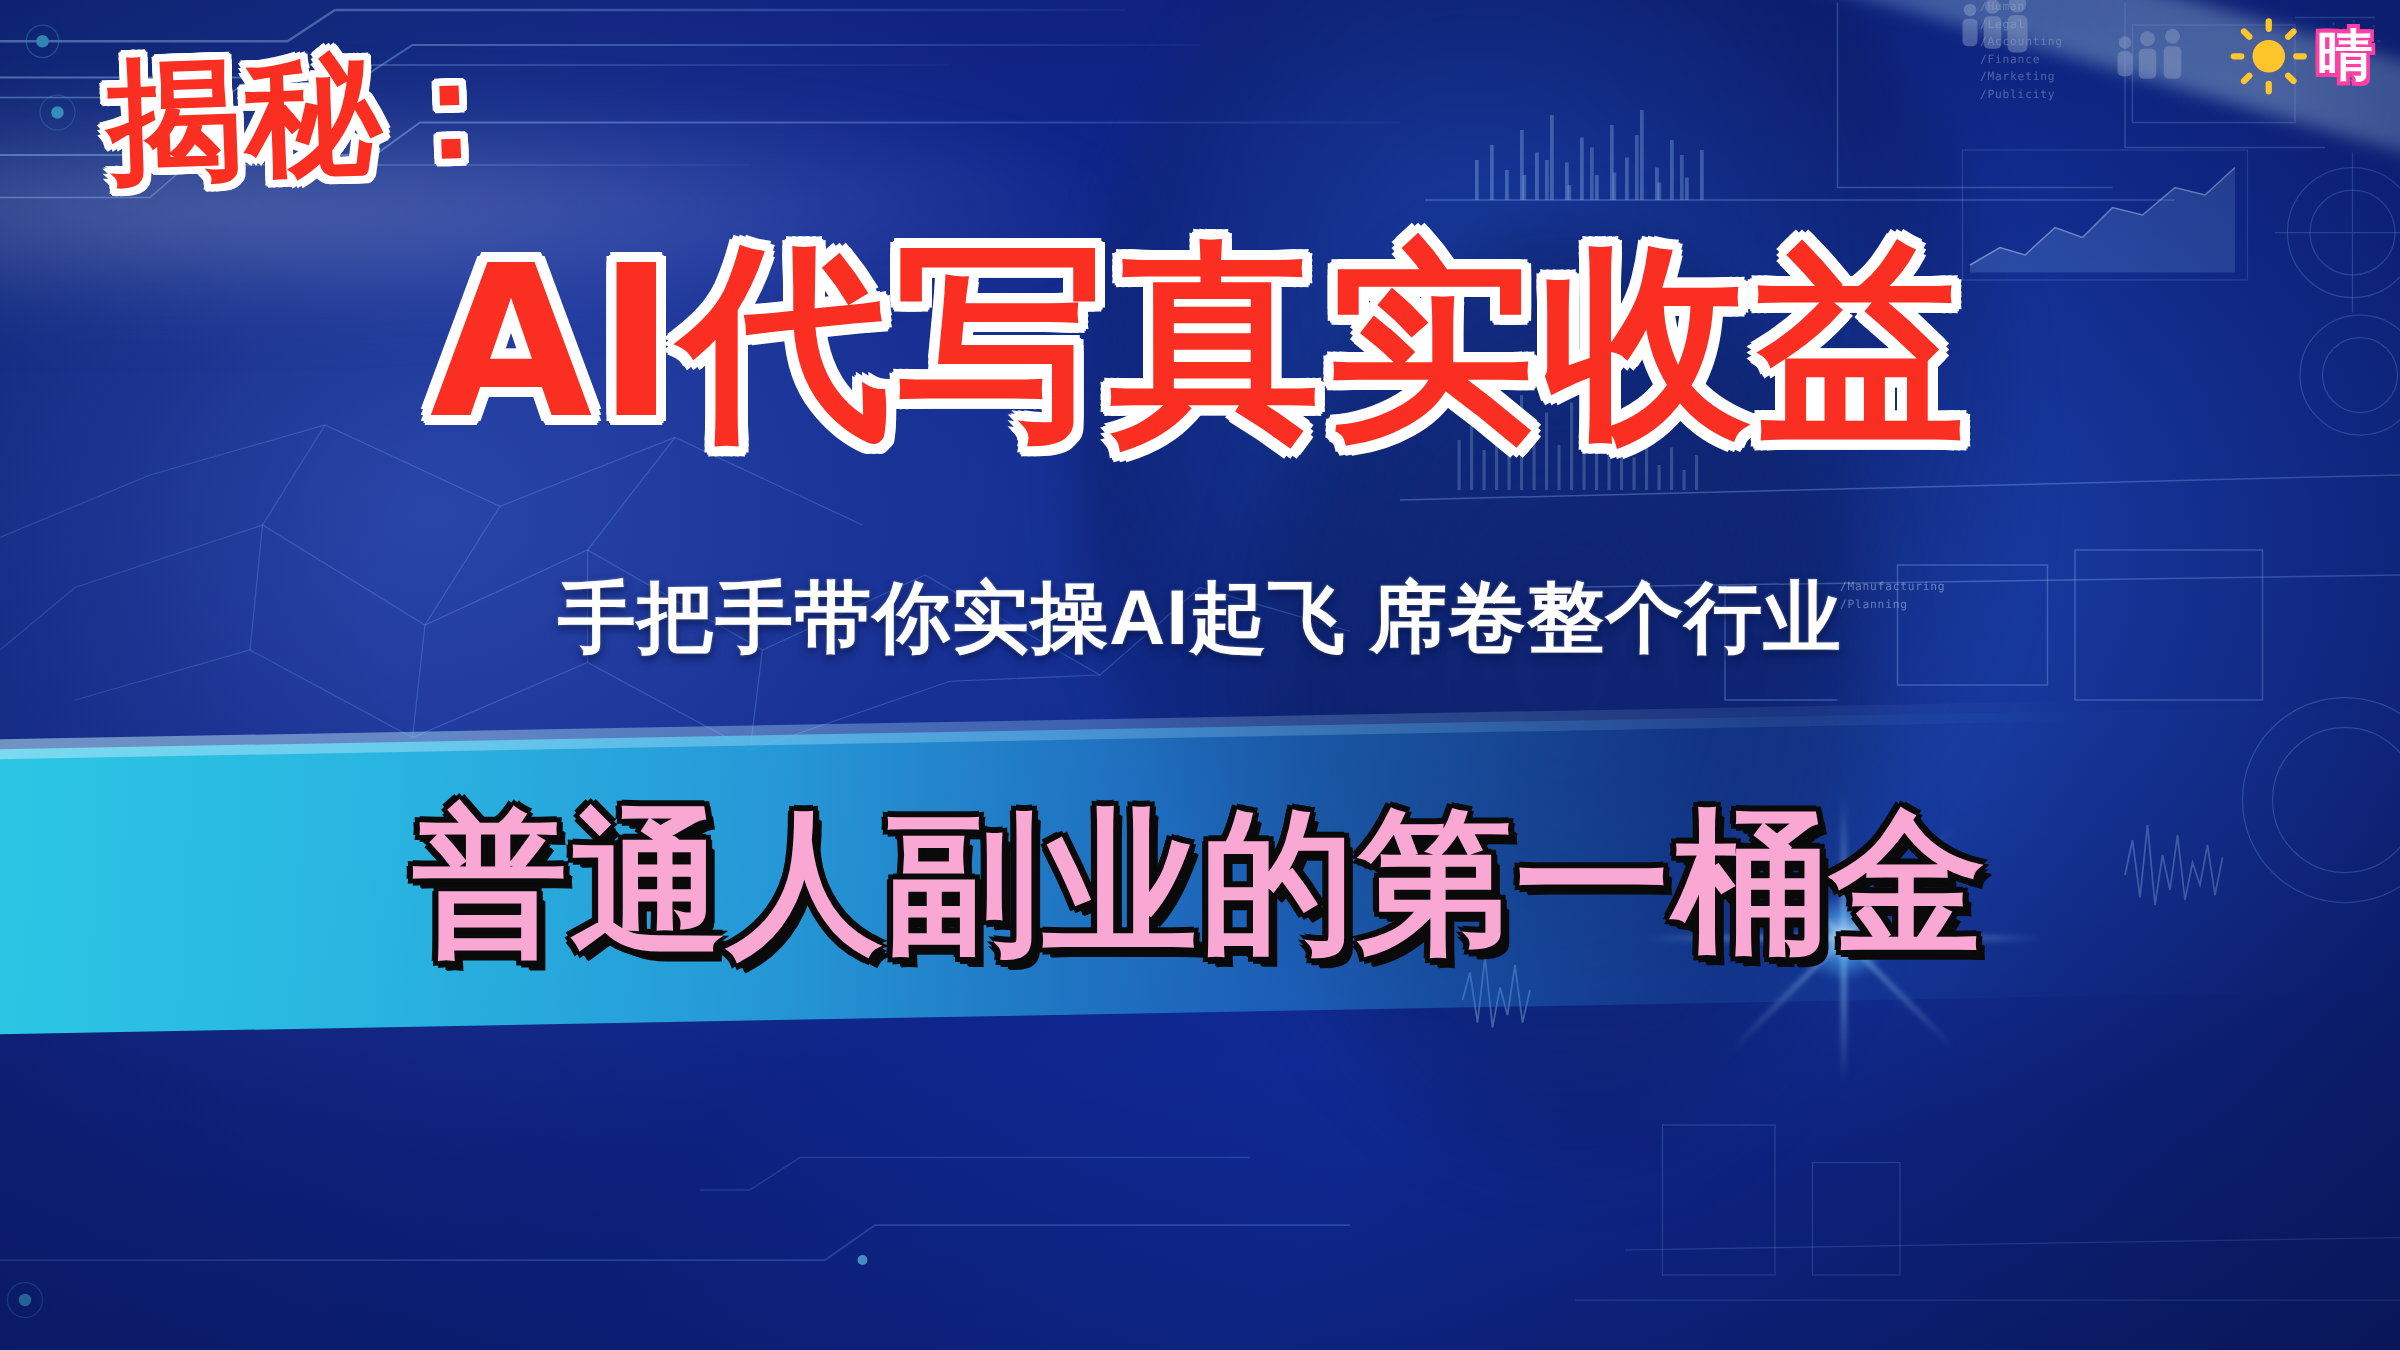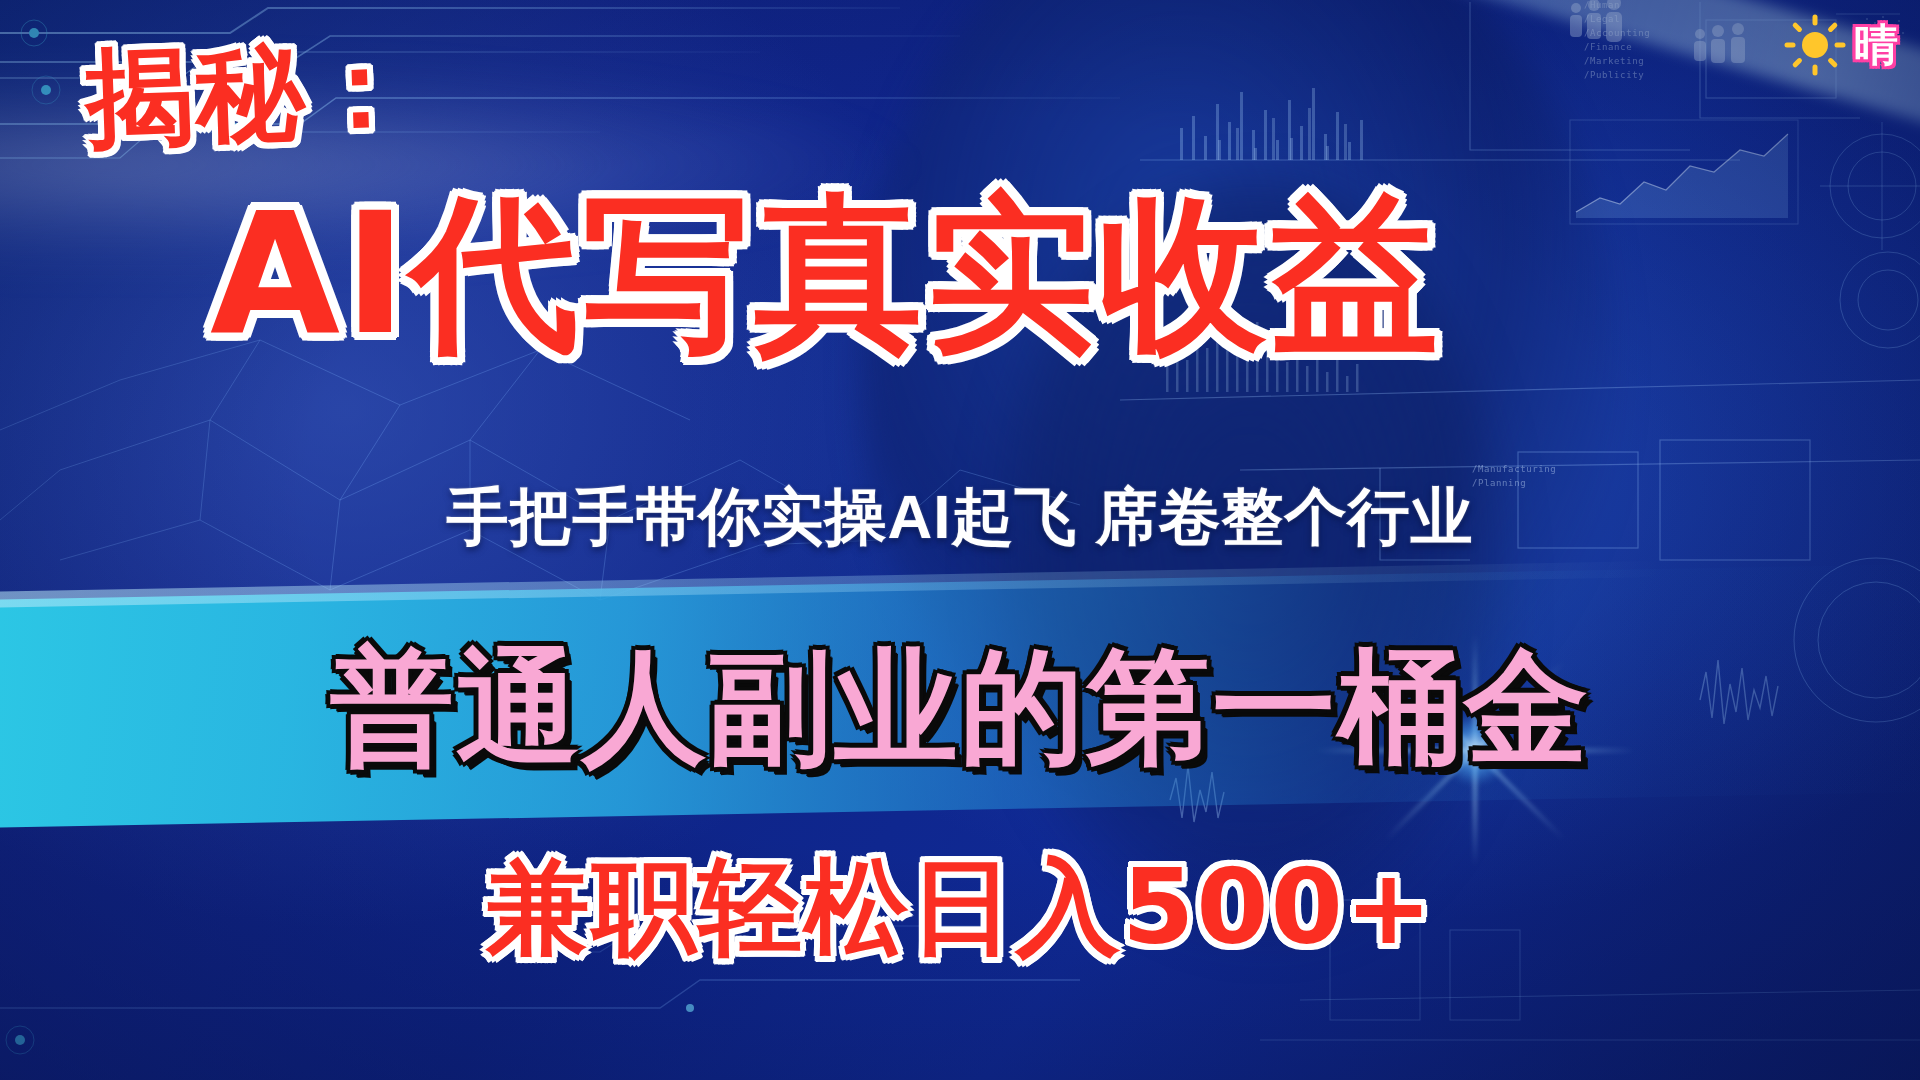--- a/index.html
+++ b/index.html
@@ -134,39 +134,40 @@
       -6px -4px 0 #fff, 6px -4px 0 #fff, -6px 4px 0 #fff, 6px 4px 0 #fff;
     transform: rotate(-2deg);
   }
 
   .maintitle {
     position: absolute;
     left: 50%;
     transform: translateX(-50%);
     top: 190px;
     width: 1500px;
+    text-align: center;
     font-size: 168px;
     font-weight: 700;
     color: #fb2e22;
     letter-spacing: 4px;
     line-height: 1;
     white-space: nowrap;
     font-family: "DejaVu Sans", "Liberation Sans", sans-serif;
     text-shadow:
       -6px -6px 0 #fff, 6px -6px 0 #fff, -6px 6px 0 #fff, 6px 6px 0 #fff,
       0 -8px 0 #fff, 0 8px 0 #fff, -8px 0 0 #fff, 8px 0 0 #fff,
       -5px -8px 0 #fff, 5px -8px 0 #fff, -5px 8px 0 #fff, 5px 8px 0 #fff,
       -8px -5px 0 #fff, 8px -5px 0 #fff, -8px 5px 0 #fff, 8px 5px 0 #fff;
   }
 
   .subtitle {
     position: absolute;
     left: 50%;
     transform: translateX(-50%);
-    top: 486px;
+    top: 464px;
     width: 1500px;
     text-align: center;
     font-size: 62px;
     font-weight: 700;
     color: #ffffff;
     letter-spacing: 1px;
     line-height: 1;
     white-space: nowrap;
     text-shadow: 0 3px 7px rgba(6,18,70,0.75), 0 0 2px rgba(255,255,255,0.5);
   }
@@ -457,15 +458,14 @@
   </div>
 
   <div class="reveal">揭秘：</div>
   <div class="maintitle">AI代写真实收益</div>
   <div class="subtitle">手把手带你实操AI起飞 席卷整个行业</div>
 
   <div class="band"></div>
   <div class="band-top-sheen"></div>
   <div class="bandtext">普通人副业的第一桶金</div>
 
-  <div class="bottomline">兼职轻松日入500+</div>
 
 </div>
 
 </body></html>

